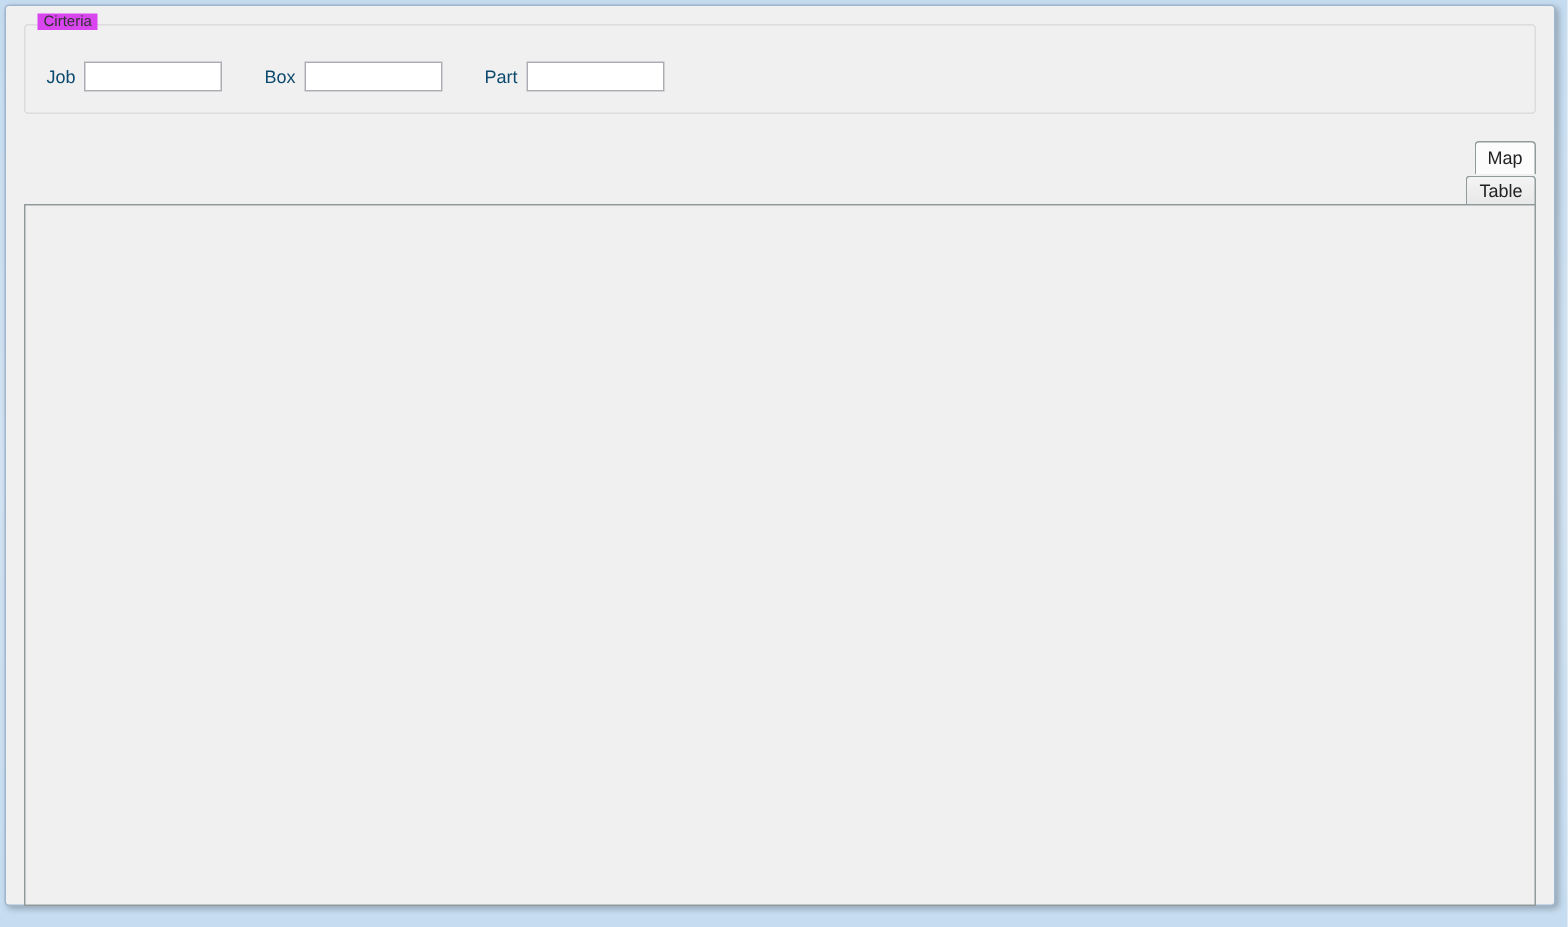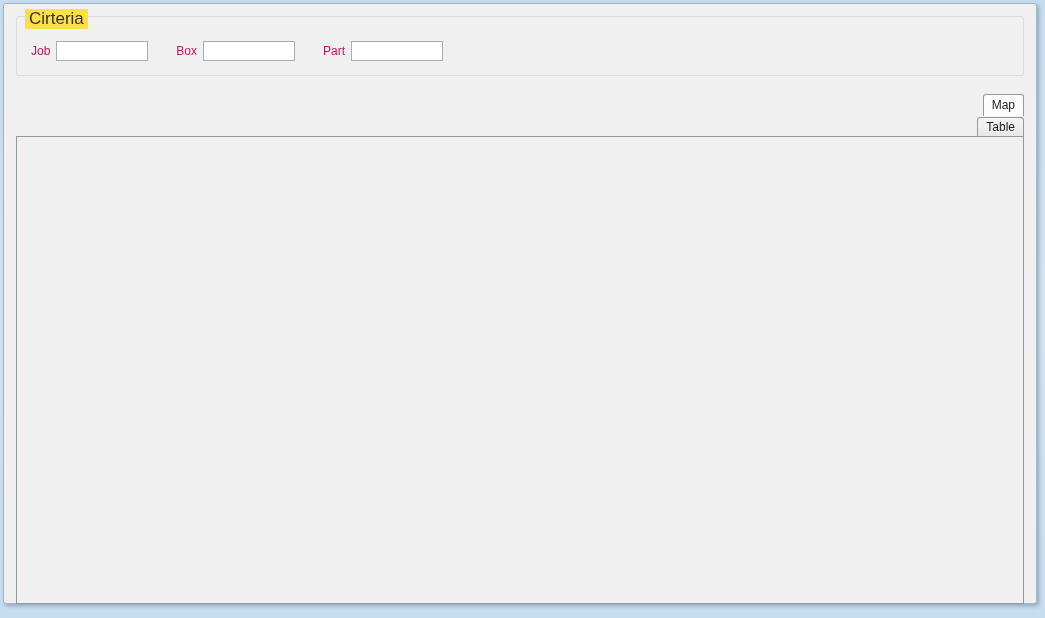--- a/index.html
+++ b/index.html
@@ -33,34 +33,34 @@
       border-radius: 3px;
       position: relative;
       padding: 18px 14px 14px 14px;
       margin-top: 4px;
       background: #f0f0f0;
     }
     .groupbox-title {
       position: absolute;
       top: -8px;
       left: 8px;
-      background: #fde047;
+      background: #d946ef;
       padding: 0 4px;
       color: #333;
-      font-size: 17px;
+      font-size: 10px;
       text-align: center;
     }
     .criteria-row {
       display: flex;
       align-items: center;
       gap: 0;
       margin-top: 6px;
     }
     .field-label {
-      color: #be185d;
+      color: #0c4a6e;
       font-size: 12px;
       margin-right: 6px;
     }
     .field-input {
       width: 92px;
       height: 20px;
       border: 1px solid #abadb3;
       background: #ffffff;
       font-size: 12px;
       padding: 1px 3px;

